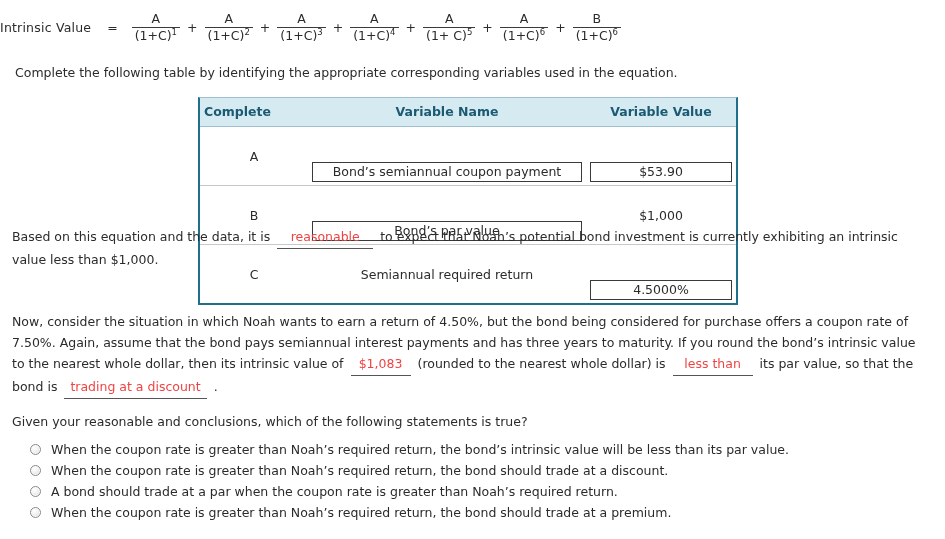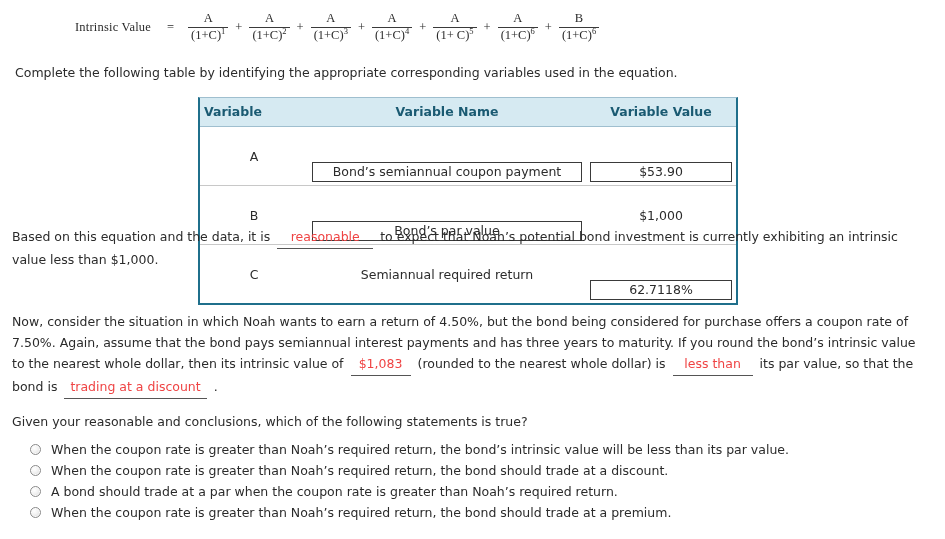--- a/index.html
+++ b/index.html
@@ -19,22 +19,20 @@
   }
 
   
   .equation-row {
     position: absolute;
     left: 0; top: 2px;
     width: 945px;
     height: 50px;
     display: flex;
     align-items: center;
-    padding-left: 75px;
-    font-family: Liberation Serif, serif;
   }
   .eq-label {
     font-size: 12.5px;
     color: #2b2b2b;
     white-space: nowrap;
     letter-spacing: .2px;
   }
   .eq-equals {
     font-size: 12.5px;
     margin: 0 13px 0 16px;
@@ -242,21 +240,21 @@
     <span class="den"><span>(1+C)</span><sup>6</sup></span>
   </span>
 </div>
 
 <div class="para" id="instruction">Complete the following table by identifying the appropriate corresponding variables used in the equation.</div>
 
 <div class="table-wrap">
   <table class="vartable">
     <thead>
       <tr>
-        <th class="col-unknown">Variable</th>
+        <th class="col-unknown">Complete</th>
         <th class="col-name">Variable Name</th>
         <th class="col-value">Variable Value</th>
       </tr>
     </thead>
     <tbody>
       <tr>
         <td>A</td>
         <td class="name-cell">
           <span class="cell-box">Bond’s semiannual coupon payment</span>
         </td>
@@ -272,21 +270,21 @@
         <td class="value-cell">
           <span class="cell-plain">$1,000</span>
         </td>
       </tr>
       <tr>
         <td>C</td>
         <td class="name-cell">
           <span class="cell-plain">Semiannual required return</span>
         </td>
         <td class="value-cell">
-          <span class="cell-box">62.7118%</span>
+          <span class="cell-box">4.5000%</span>
         </td>
       </tr>
     </tbody>
   </table>
 </div>
 
 <div class="para" id="para-based">
   <span>Based on this equation and the data, it is</span>
   <span class="blank blank-reasonable">reasonable</span>
   <span>to expect that Noah’s potential bond investment is currently exhibiting an intrinsic value less than $1,000.</span>

